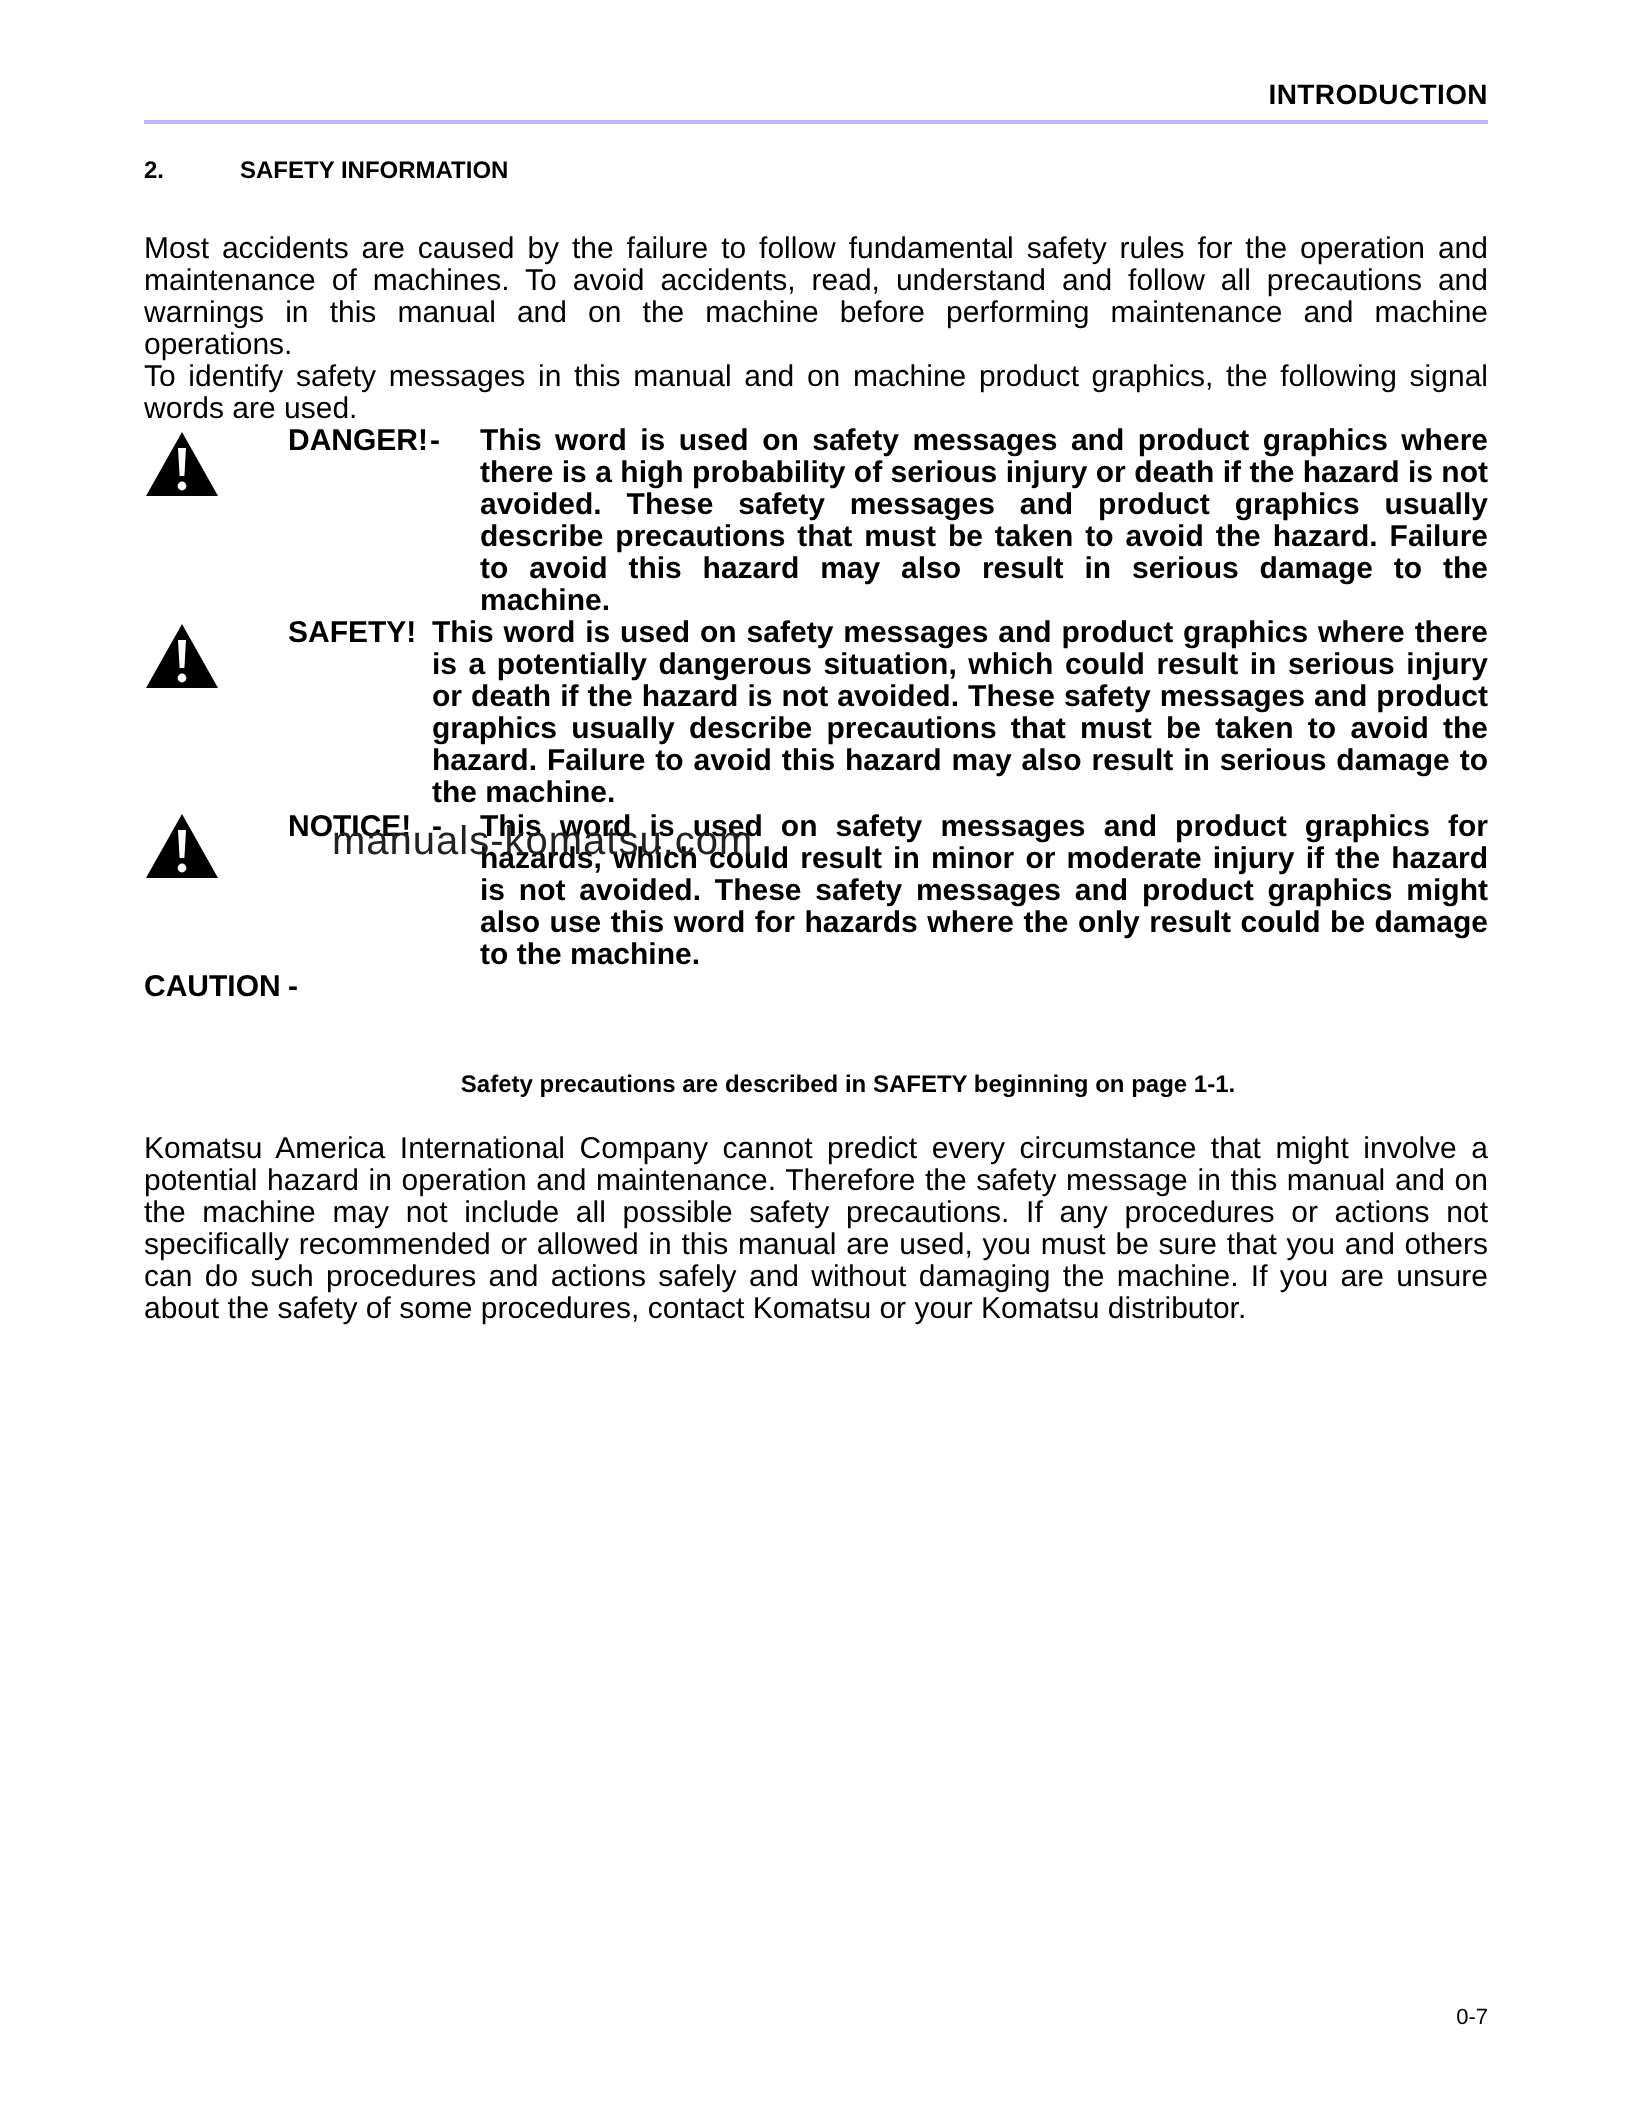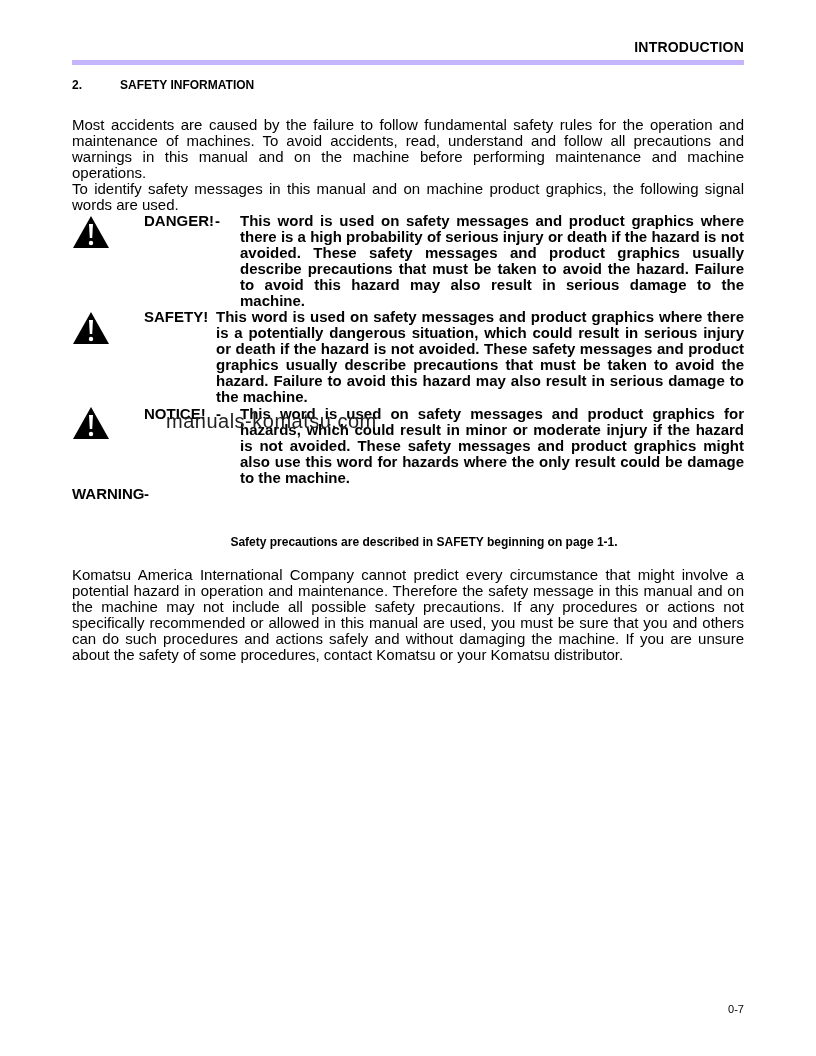--- a/index.html
+++ b/index.html
@@ -1,17 +1,17 @@
 <!DOCTYPE html>
 <html><head>
 <meta charset="utf-8">
 <style>
   html, body { margin: 0; padding: 0; background: #fff; }
   body { width: 816px; height: 1056px; position: relative; font-family: "Liberation Sans", sans-serif; color: #000; overflow: hidden; }
-  .header { position: absolute; left: 72px; top: 38px; width: 672px; height: 22px; border-bottom: 5px solid #c4b5fd; }
+  .header { position: absolute; left: 72px; top: 38px; width: 672px; height: 22px; border-bottom: 2px solid #c4b5fd; }
   .header-title { position: absolute; right: 0; top: 1px; font-size: 14px; font-weight: bold; letter-spacing: 0.2px; }
   .section-title { position: absolute; left: 72px; top: 78px; font-size: 12px; font-weight: bold; }
   .section-title .num { display: inline-block; width: 48px; }
   .para { position: absolute; left: 72px; width: 672px; font-size: 15px; line-height: 16px; text-align: justify; }
   .p1 { top: 117px; }
   .p2 { top: 181px; }
   .signal { position: absolute; left: 72px; width: 672px; font-size: 15px; line-height: 16px; font-weight: bold; }
   .signal .icon { position: absolute; left: 0; top: 0; width: 38px; height: 34px; }
   .signal .word { position: absolute; left: 72px; top: 0; }
   .signal .dash { position: absolute; left: 144px; top: 0; }
@@ -74,21 +74,21 @@
     <polygon points="19,1 37,33 1,33" fill="#000"></polygon>
     <polygon points="17,9 21,9 20.2,23 17.8,23" fill="#fff"></polygon>
     <circle cx="19" cy="28" r="2.2" fill="#fff"></circle>
   </svg>
   <span class="word">NOTICE!</span>
   <span class="dash">-</span>
   <div class="text">This word is used on safety messages and product graphics for hazards, which could result in minor or moderate injury if the hazard is not avoided. These safety messages and product graphics might also use this word for hazards where the only result could be damage to the machine.</div>
 </div>
 
 <div class="signal notice">
-  <span class="word">WARNING</span>
+  <span class="word">CAUTION</span>
   <span class="dash">-</span>
 </div>
 
 <div class="ref">Safety precautions are described in SAFETY beginning on page 1-1.</div>
 
 <div class="para p3">Komatsu America International Company cannot predict every circumstance that might involve a potential hazard in operation and maintenance. Therefore the safety message in this manual and on the machine may not include all possible safety precautions. If any procedures or actions not specifically recommended or allowed in this manual are used, you must be sure that you and others can do such procedures and actions safely and without damaging the machine. If you are unsure about the safety of some procedures, contact Komatsu or your Komatsu distributor.</div>
 
 <div class="watermark">manuals-komatsu.com</div>
 
 <div class="page-num">0-7</div>

